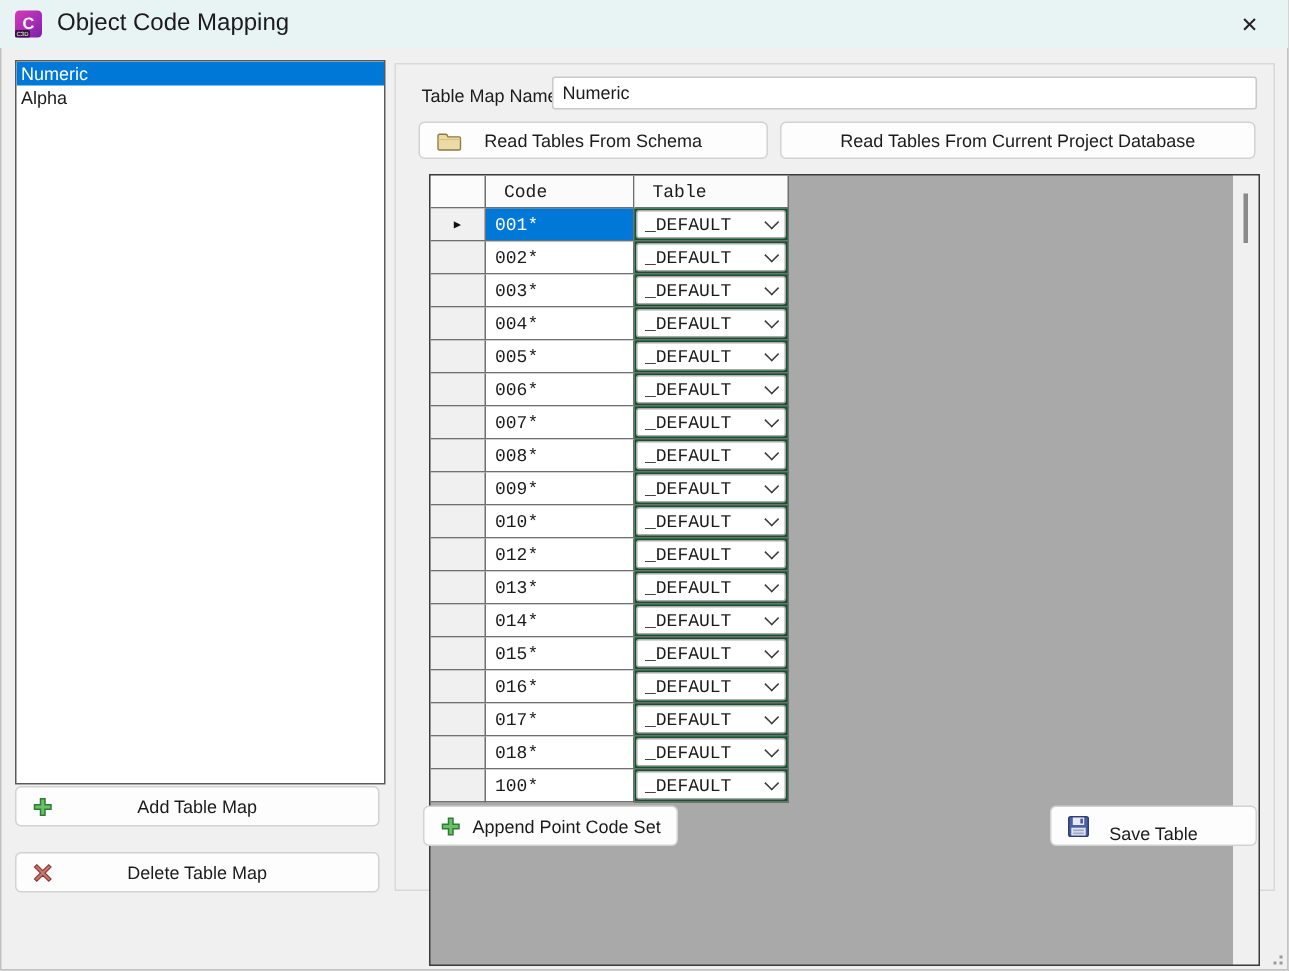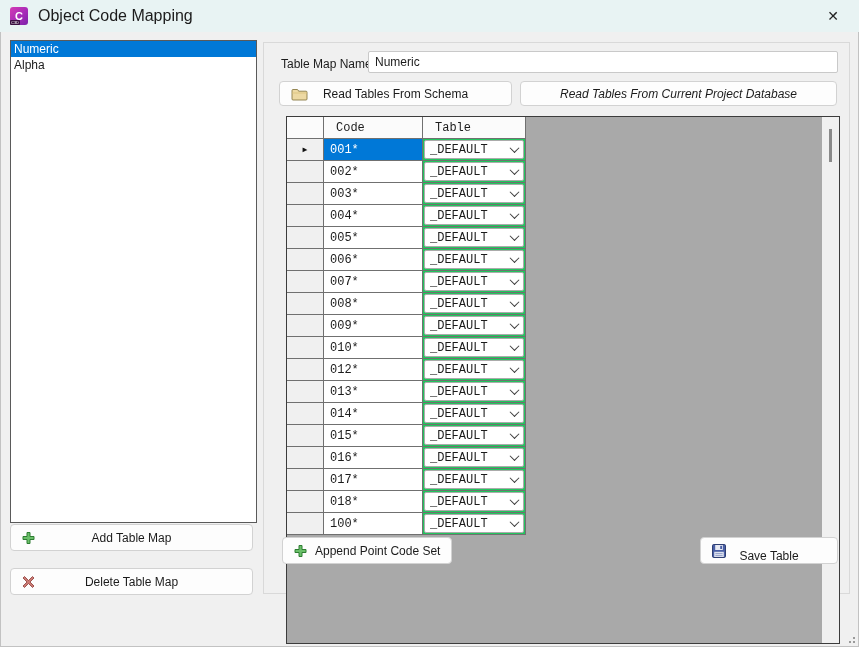--- a/index.html
+++ b/index.html
@@ -28,37 +28,37 @@
   .btn .ic{position:absolute;left:11px;top:50%;transform:translateY(-50%);display:flex;}
   .btn-add{left:10px;top:524px;width:243px;height:27px;}
   .btn-del{left:10px;top:568px;width:243px;height:27px;}
   .btn-ok{left:741px;top:606px;width:105px;height:33px;}
   
   .panel{position:absolute;left:263px;top:42px;width:587px;height:552px;border:1px solid #d9d9d9;box-sizing:border-box;}
   .lblname{position:absolute;left:17px;top:14px;font-size:12px;}
   .inpname{position:absolute;left:104px;top:8px;width:470px;height:22px;background:#fff;border:1px solid #c9c9c9;border-radius:2px;
     box-sizing:border-box;font-size:12px;padding:0 6px;font-family:inherit;color:#1b1b1b;}
   .btn-schema{left:15px;top:38px;width:233px;height:25px;}
-  .btn-db{left:256px;top:38px;width:317px;height:25px;font-style:italic;}
+  .btn-db{left:256px;top:38px;width:317px;height:25px;}
   .btn-append{left:18px;top:494px;width:170px;height:27px;justify-content:flex-start;padding-left:32px;}
   .btn-save{left:436px;top:494px;width:138px;height:27px;align-items:flex-end;}
   
   .grid{position:absolute;left:22px;top:73px;width:554px;height:528px;border:1px solid #3c3c3c;background:#a9a9a9;box-sizing:border-box;overflow:hidden;font-family:Liberation Mono, monospace;}
   .ghead{display:flex;height:22px;}
   .hc{box-sizing:border-box;background:#fbfbfb;border-right:1px solid #707070;border-bottom:1px solid #707070;
     font-size:12px;display:flex;align-items:center;padding-left:12px;}
   .hc.c0{width:37px;padding-left:0;}
   .hc.c1{width:99px;}
   .hc.c2{width:103px;}
   .grow{display:flex;height:22px;width:239px;}
   .cell{box-sizing:border-box;border-right:1px solid #707070;border-bottom:1px solid #707070;display:flex;align-items:center;}
   .cell.sel{width:37px;background:#f0f0f0;justify-content:center;font-size:8px;color:#111;}
   .cell.code{width:99px;background:#fff;font-size:12px;padding-left:6px;}
   .cell.code.selected{background:#0078d7;color:#fff;}
-  .cell.tablec{width:103px;background:#22c55e;position:relative;}
+  .cell.tablec{width:103px;background:#14532d;position:relative;}
   .combo{position:absolute;left:1px;right:1px;top:1px;bottom:1px;border:1px solid #ababab;border-radius:2px;background:#fff;
     display:flex;align-items:center;font-size:12px;padding-left:5px;box-sizing:border-box;}
   .chev{margin-left:auto;width:18px;height:100%;display:flex;align-items:center;justify-content:center;}
   .chev::before{content:"";width:6px;height:6px;border-right:1.3px solid #3c3c3c;border-bottom:1.3px solid #3c3c3c;
     transform:rotate(45deg) translate(-1px,-1px);}
   .vscroll{position:absolute;top:0;right:0;bottom:0;width:17px;background:#f0f0f0;}
   .vthumb{position:absolute;top:12px;left:7px;width:3px;height:33px;background:#8a8a8a;}
   
   .grip{position:absolute;right:4px;bottom:4px;width:2px;height:2px;background:#9a9a9a;
     box-shadow:-4px 0 0 #9a9a9a,0 -4px 0 #9a9a9a;}

